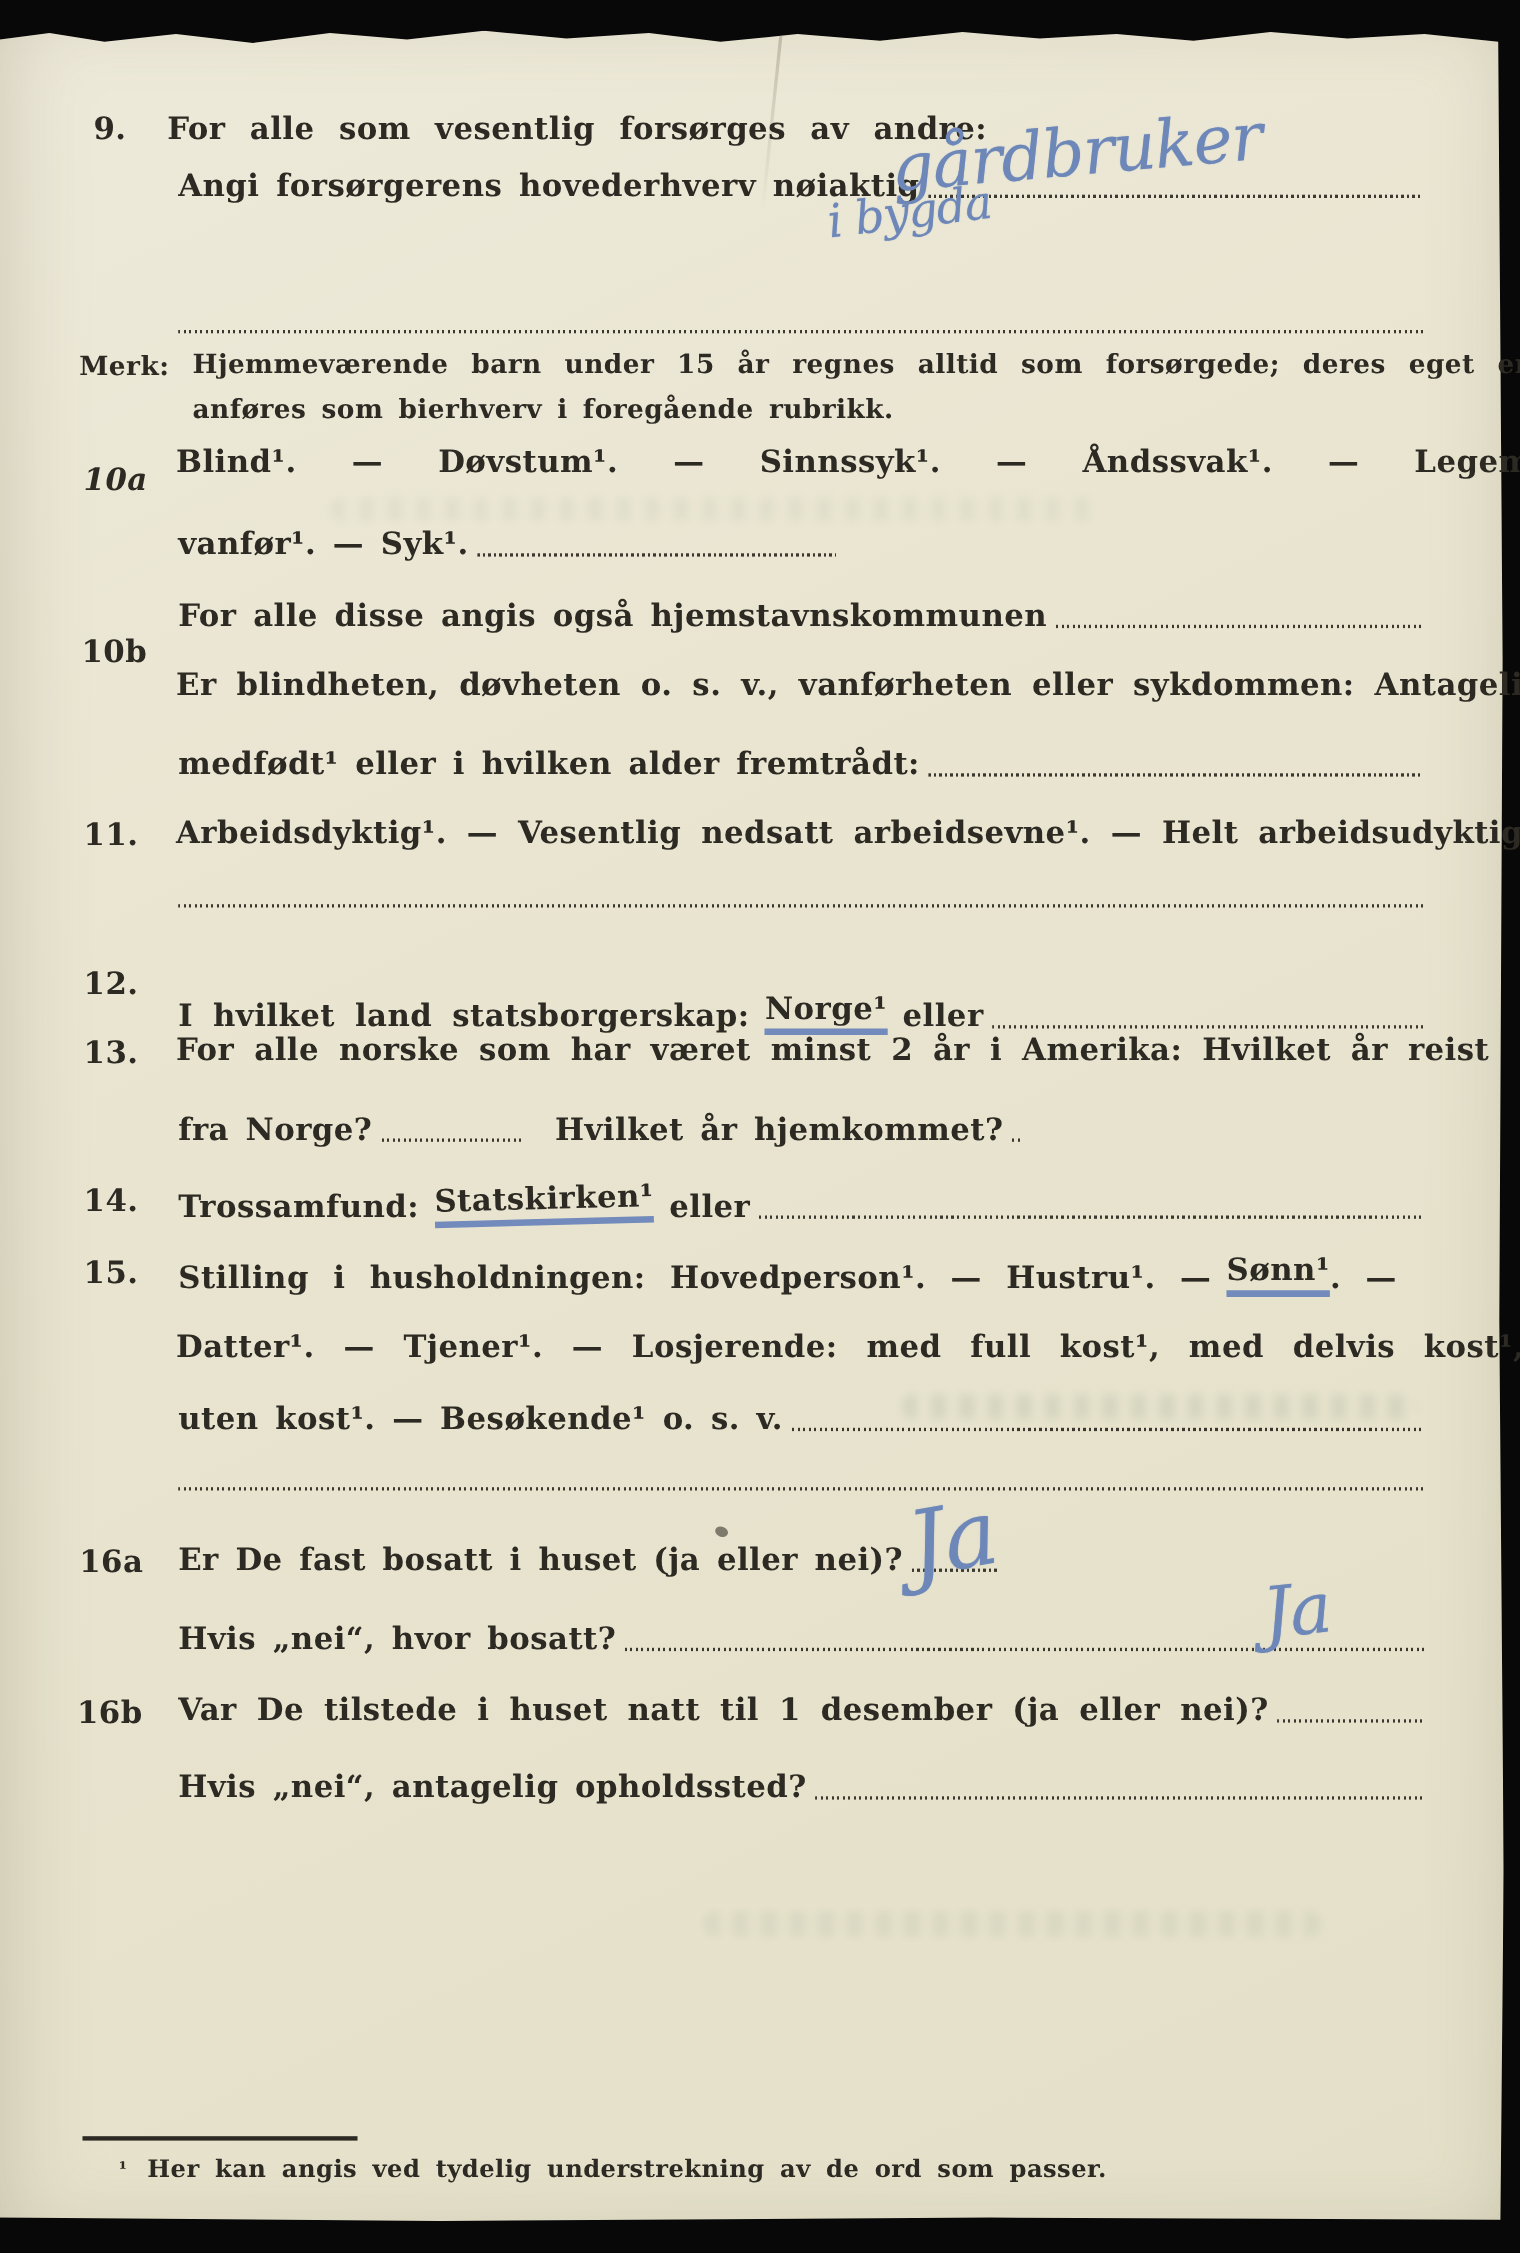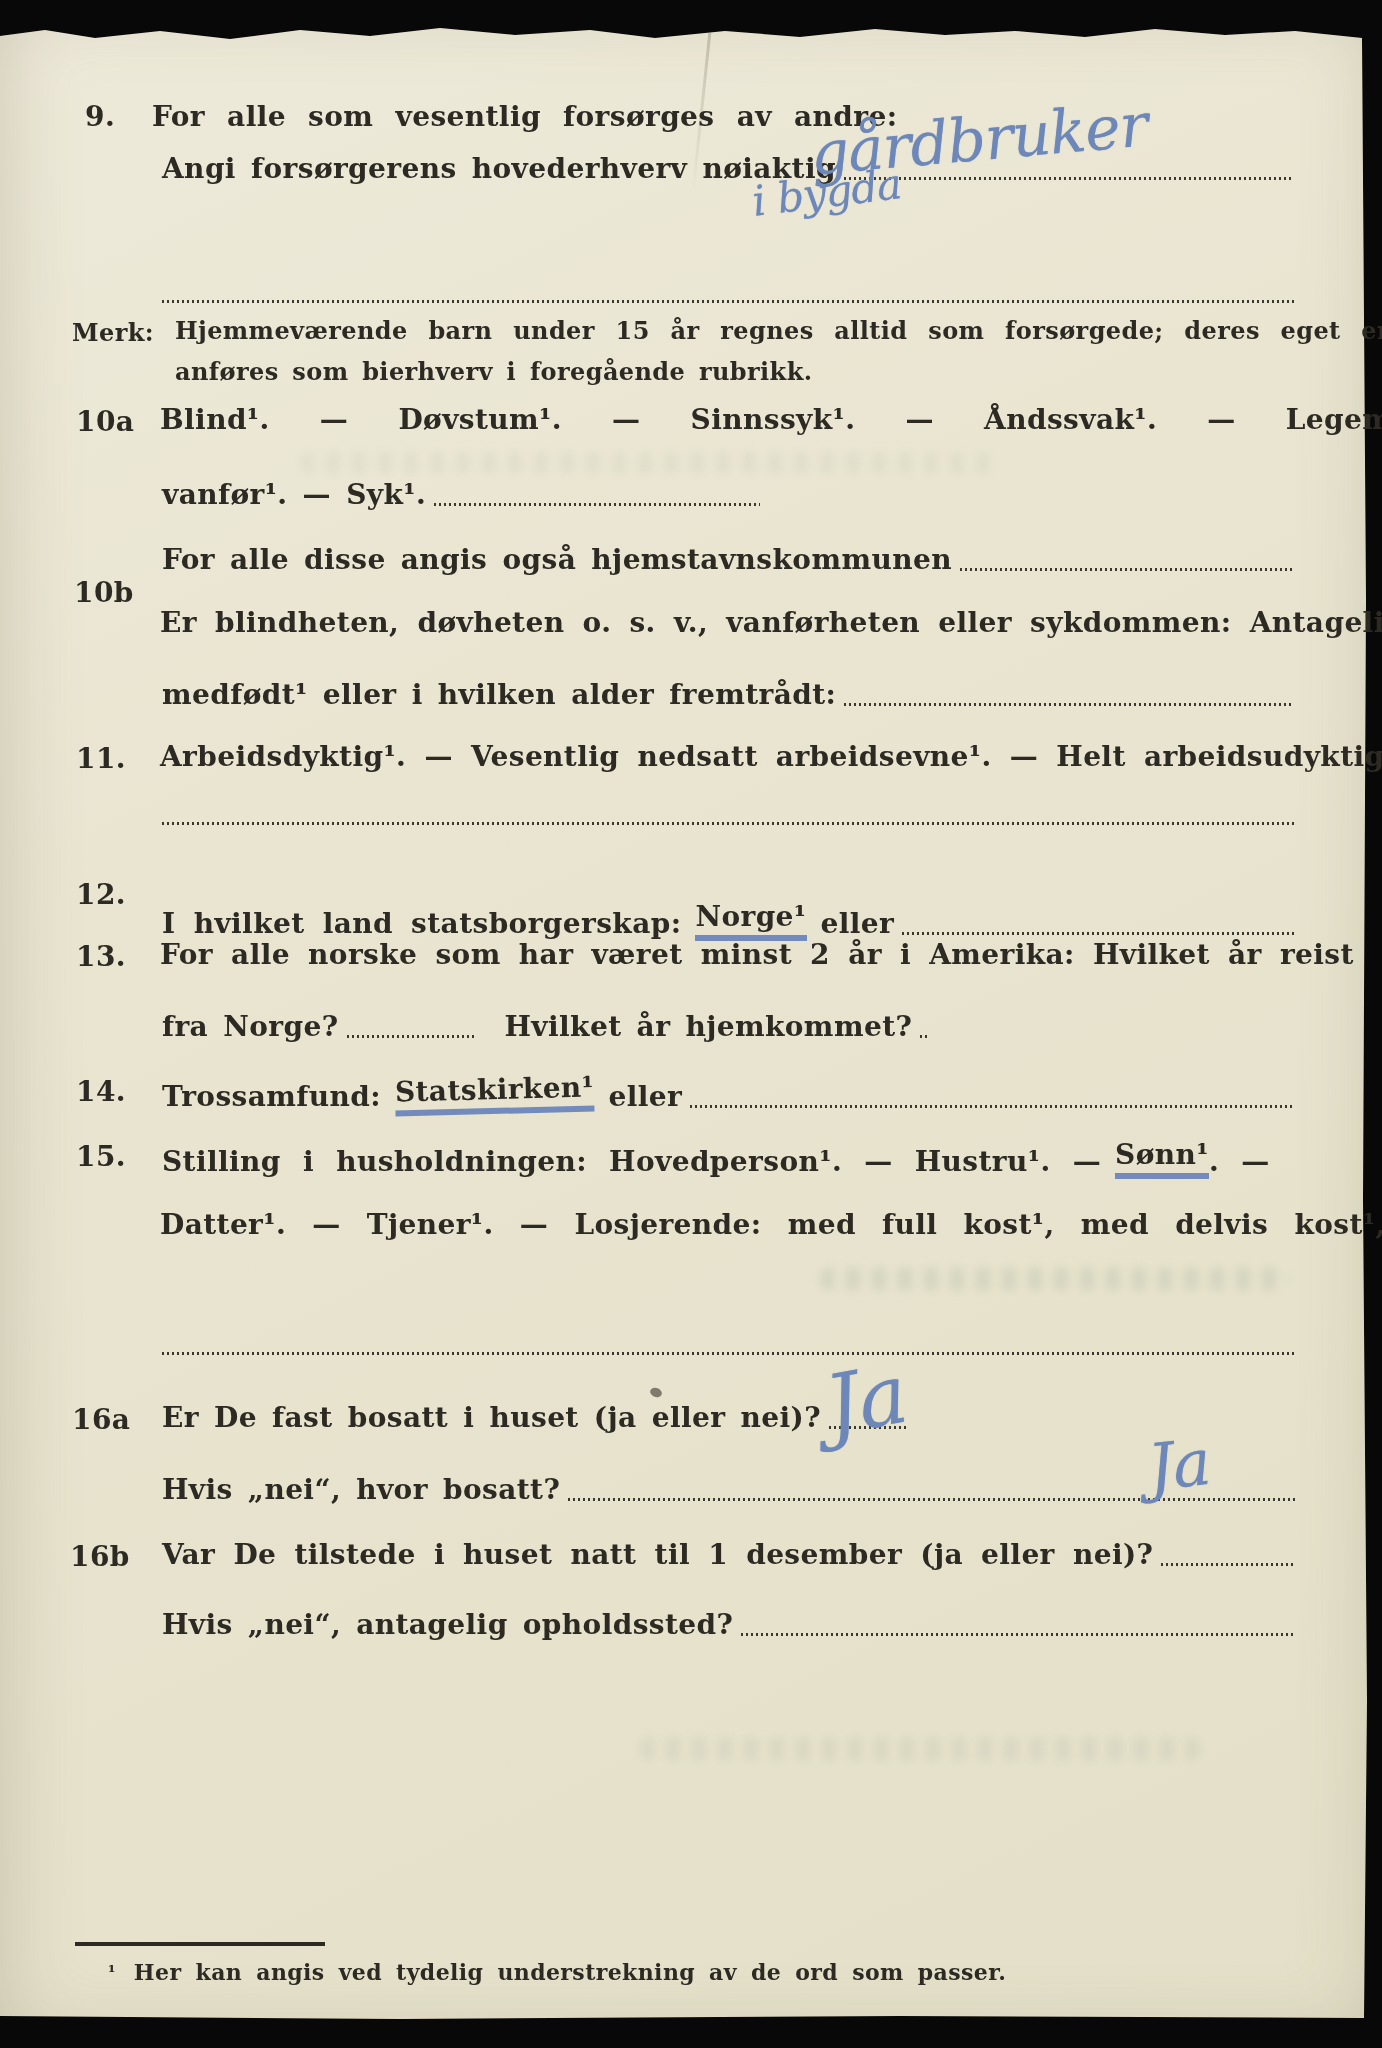--- a/index.html
+++ b/index.html
@@ -57,21 +57,21 @@
     <div class="leader"></div>
   </div>
   <div class="hleader" style="left:162px;top:300px;width:1133px;"></div>
   <span class="hand" style="left:810px;top:104px;font-size:60px;transform:rotate(-5deg);">gårdbruker</span>
   <span class="hand" style="left:752px;top:168px;font-size:42px;transform:rotate(-7deg);">i bygda</span>
 
   <span class="printed small" style="left:72px;top:318px;">Merk:</span>
   <span class="printed small ws12" style="left:175px;top:316px;">Hjemmeværende barn under 15 år regnes alltid som forsørgede; deres eget erhverv</span>
   <span class="printed small" style="left:175px;top:357px;">anføres som bierhverv i foregående rubrikk.</span>
 
-  <span class="printed num" style="left:76px;top:405px;">10a</span>
+  <span class="printed num" style="left:76px;top:419px;font-style:italic;">10a</span>
   <span class="printed ws40" style="left:160px;top:403px;">Blind¹. — Døvstum¹. — Sinnssyk¹. — Åndssvak¹. — Legemlig</span>
   <div class="line" style="left:162px;top:543px;width:1133px;">
     <span class="txt">For alle disse angis også hjemstavnskommunen</span>
     <div class="leader"></div>
   </div>
   <div class="line" style="left:162px;top:478px;width:598px;">
     <span class="txt">vanfør¹. — Syk¹.</span>
     <div class="leader"></div>
   </div>
 
@@ -111,20 +111,24 @@
     <div class="leader"></div>
   </div>
 
   <span class="printed num" style="left:76px;top:1140px;">15.</span>
   <div class="line ws12" style="left:162px;top:1138px;">
     <span class="txt">Stilling i husholdningen: Hovedperson¹. — Hustru¹. —</span>
     <span class="txt ub ml">Sønn¹</span>
     <span class="txt">. —</span>
   </div>
   <span class="printed ws16" style="left:160px;top:1208px;">Datter¹. — Tjener¹. — Losjerende: med full kost¹, med delvis kost¹,</span>
+  <div class="line" style="left:162px;top:1273px;width:1133px;">
+    <span class="txt">uten kost¹. — Besøkende¹ o. s. v.</span>
+    <div class="leader"></div>
+  </div>
   <div class="hleader" style="left:162px;top:1352px;width:1133px;"></div>
 
   <span class="printed num" style="left:72px;top:1403px;">16a</span>
   <div class="line" style="left:162px;top:1401px;width:745px;">
     <span class="txt">Er De fast bosatt i huset (ja eller nei)?</span>
     <div class="leader"></div>
   </div>
   <span class="hand" style="left:826px;top:1352px;font-size:82px;transform:rotate(-10deg);">Ja</span>
   <div class="line" style="left:162px;top:1473px;width:1133px;">
     <span class="txt">Hvis „nei“, hvor bosatt?</span>

